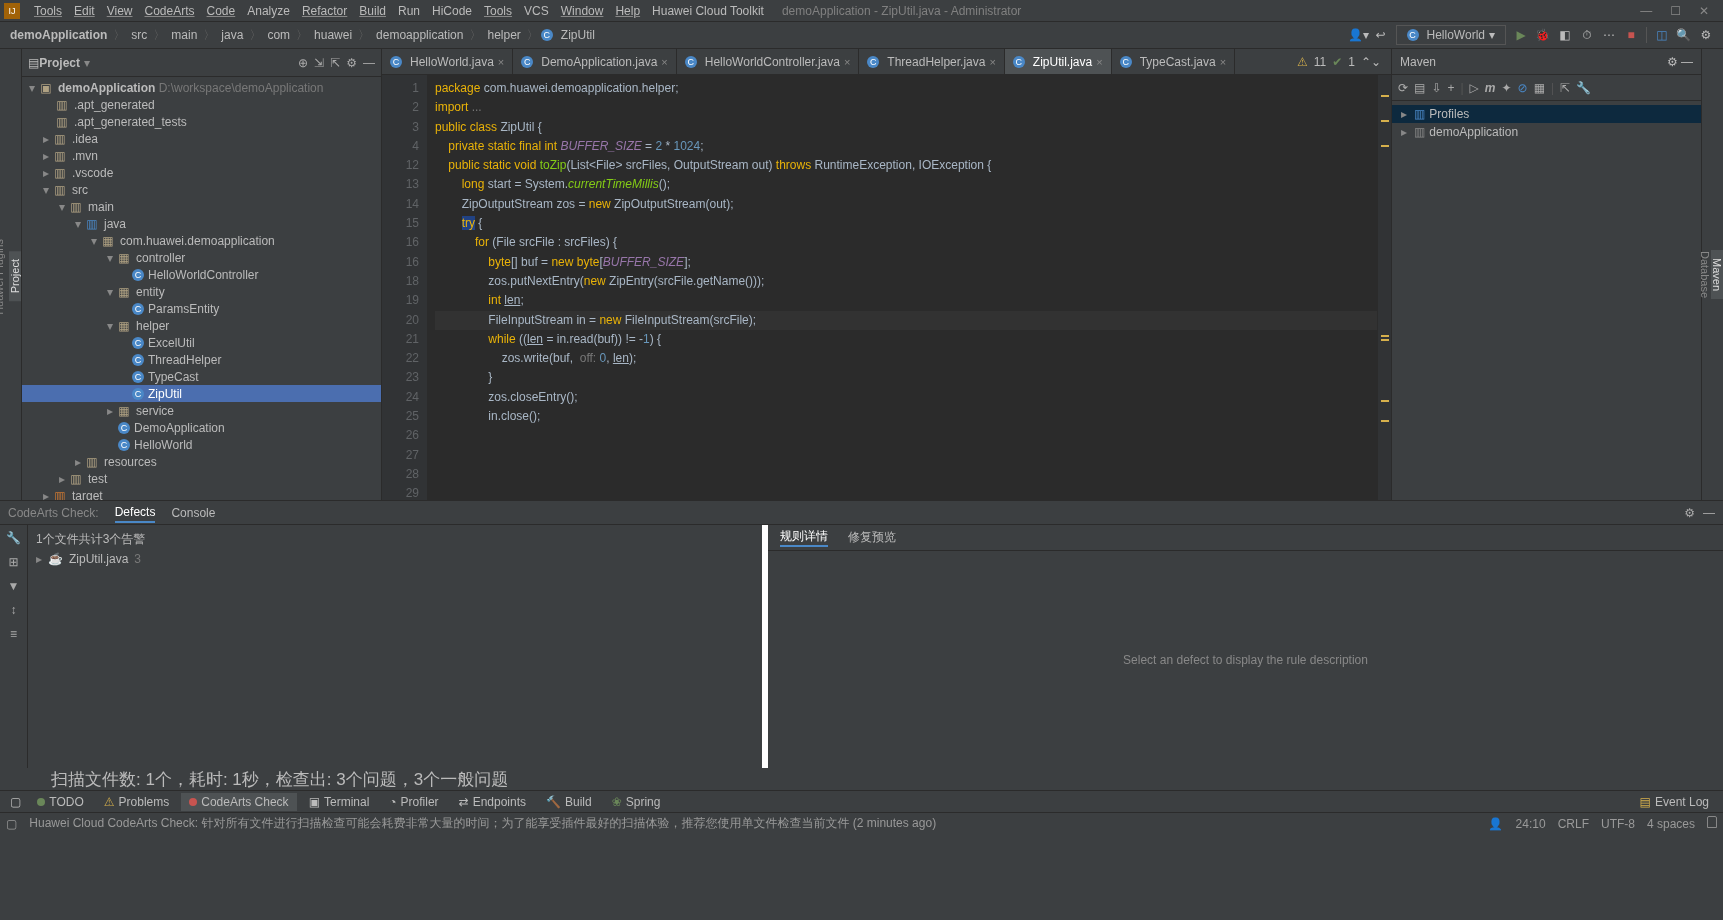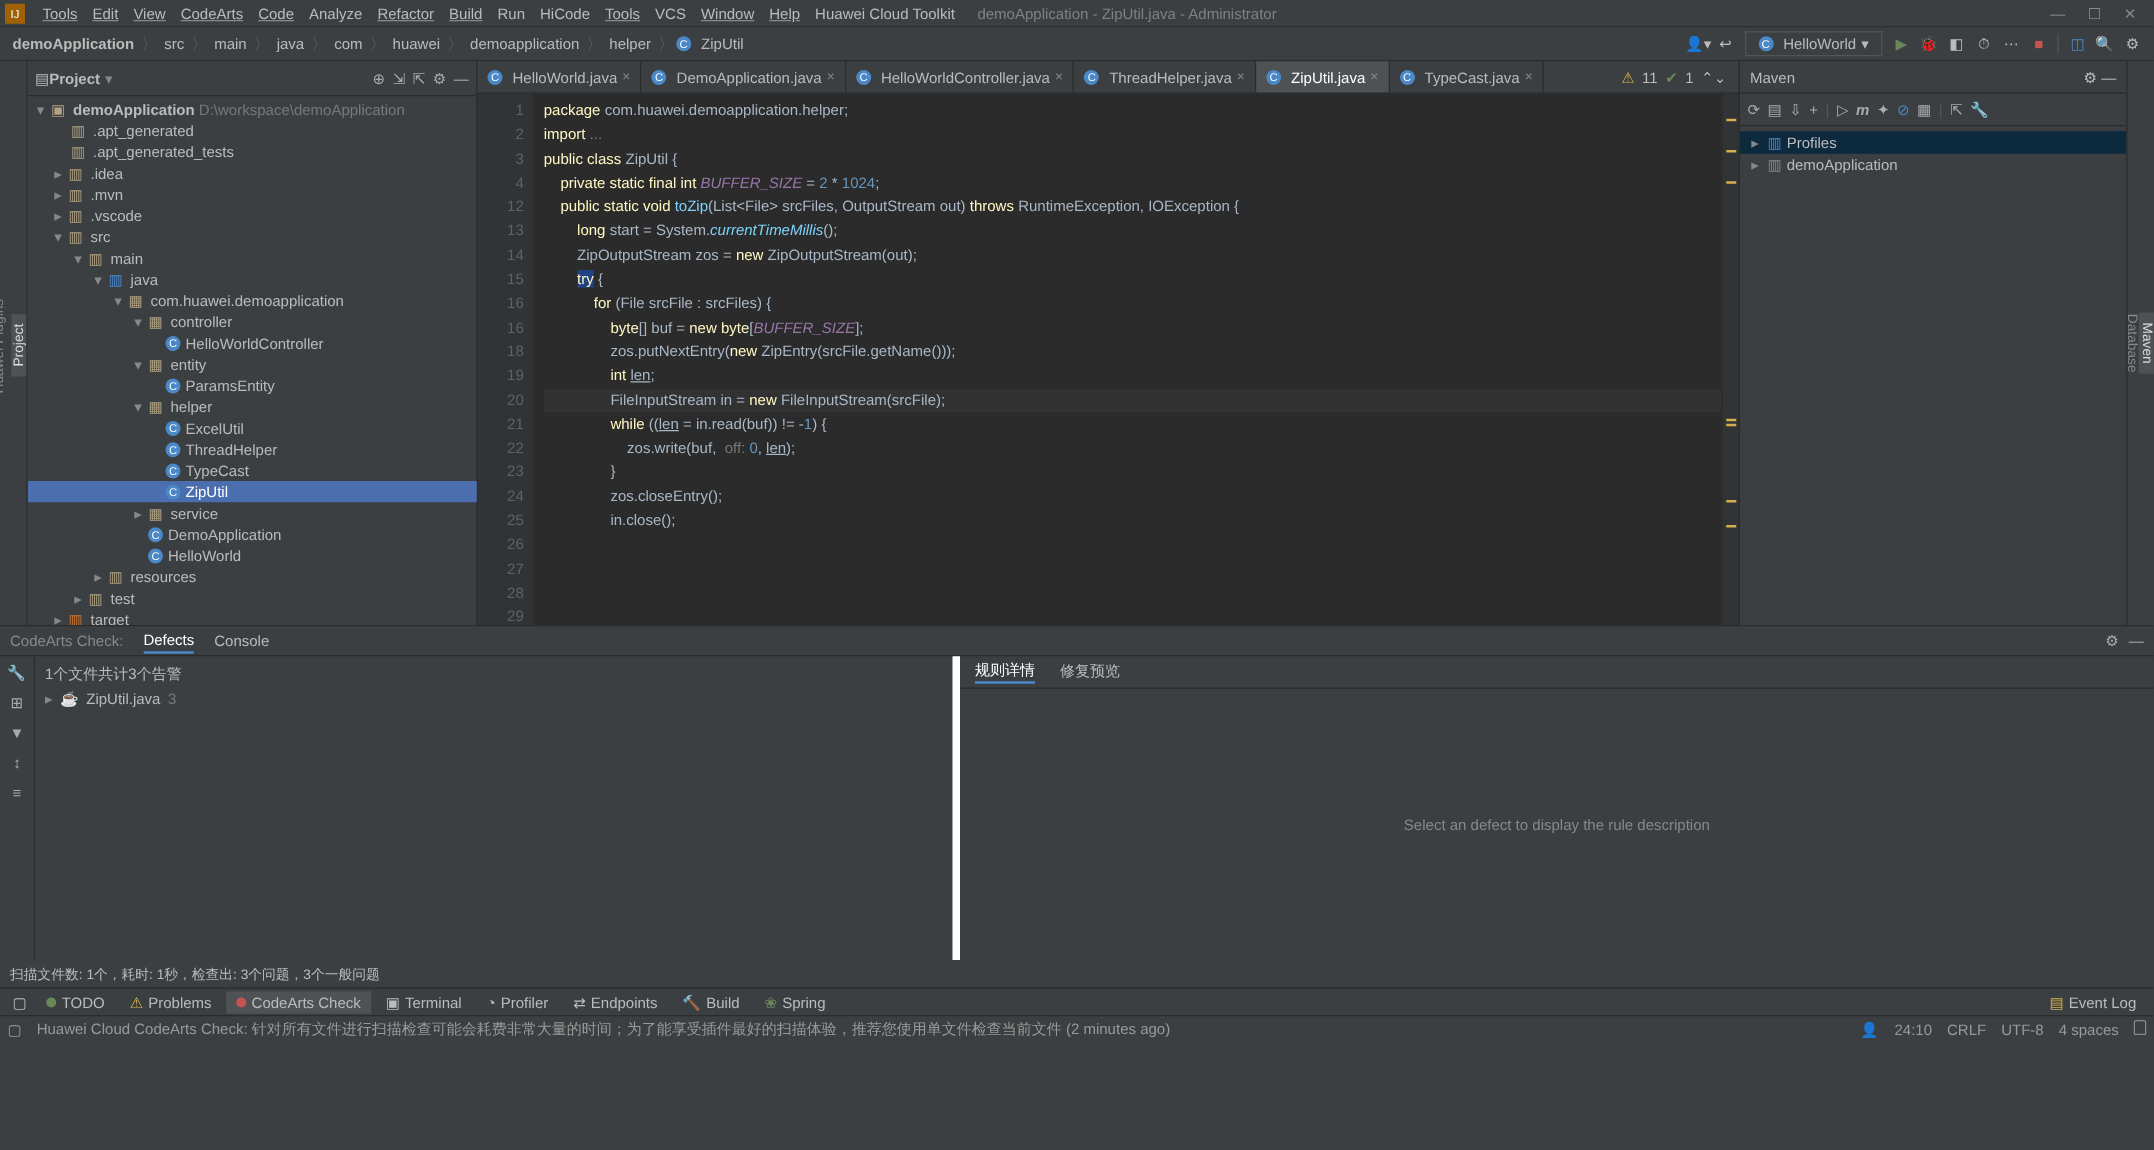--- a/index.html
+++ b/index.html
@@ -50,22 +50,22 @@
 .ed-tab .close { color:#888; font-size:11px; }
 .ed-tab-meta { color:#bbb; padding:0 10px; display:flex; align-items:center; margin-left:auto; gap:6px; font-size:11px;}
 .warn-ic { color:#d6b04c; }
 .ok-ic { color:#6a8759; }
 
 
 .code-wrap { flex:1; display:flex; overflow:hidden; position:relative; }
 .gutter { width: 45px; background:#313335; text-align:right; color:#606366; padding:4px 8px 4px 0; font-family: Consolas, monospace; font-size:13px; line-height:19.3px; }
 .code { flex:1; background:#2b2b2b; font-family: Consolas, monospace; font-size:13px; line-height:19.3px; padding:4px 0 4px 8px; color:#a9b7c6; white-space:pre; overflow:hidden;}
 .code-line.hl { background:#323232; }
-.kw { color:#fef9c3; }
-.fn { color:#7dd3fc; }
+.kw { color:#eab308; }
+.fn { color:#84cc16; }
 .num { color:#6897bb; }
 .field { color:#9876aa; font-style:italic; }
 .hint { color:#787878; }
 .boxed { background:#214283; }
 .code-stripe { width:14px; background:#313335; border-left:1px solid #2b2b2b; position:relative;}
 .stripe-mark { position:absolute; right:2px; width:8px; height:2px; background:#d6b04c; }
 
 
 .maven-panel { width:310px; background:#3c3f41; border-left:1px solid #2b2b2b; display:flex; flex-direction:column; }
 .maven-hdr { height:26px; display:flex; align-items:center; padding:0 8px; border-bottom:1px solid #2b2b2b; }
@@ -84,21 +84,21 @@
 .bp-tabs .tools { margin-left:auto; display:flex; gap:8px; color:#aaa;}
 .bp-body { flex:1; display:flex; }
 .bp-left-toolbar { width:28px; display:flex; flex-direction:column; align-items:center; gap:10px; padding-top:6px; border-right:1px solid #2b2b2b; color:#aaa;}
 .bp-left-toolbar span{cursor:pointer;}
 .bp-left { flex:0 0 740px; padding:4px 8px; border-right:6px solid #ffffff;}
 .bp-right { flex:1; display:flex; flex-direction:column; }
 .bp-right-tabs { height:26px; display:flex; align-items:center; gap:20px; padding:0 12px; border-bottom:1px solid #2b2b2b;}
 .bp-right-tabs .rt { cursor:pointer; color:#bbb;}
 .bp-right-tabs .rt.active { color:#fff; border-bottom:2px solid #4a88c7;}
 .bp-right-body { flex:1; display:flex; align-items:center; justify-content:center; color:#888;}
-.bp-footer { height:22px; display:flex; align-items:center; padding:0 8px; color:#bbb; font-size:11px;}
+.bp-footer { height:22px; display:flex; align-items:center; padding:0 8px; color:#bbb; font-size:17px;margin-left:43px;}
 
 
 .tw-bar { height:22px; background:#3c3f41; border-top:1px solid #2b2b2b; display:flex; align-items:center; padding:0 6px; gap:4px;}
 .tw-item { display:flex; align-items:center; gap:4px; padding:2px 8px; cursor:pointer; color:#bbb;}
 .tw-item.active { background:#4e5254; }
 .tw-bar .spacer{flex:1;}
 .tw-item .dot { width:8px; height:8px; border-radius:50%; display:inline-block;}
 
 
 .status-bar { height:22px; background:#3c3f41; border-top:1px solid #2b2b2b; display:flex; align-items:center; padding:0 6px; color:#999; font-size:11px; gap:12px;}

